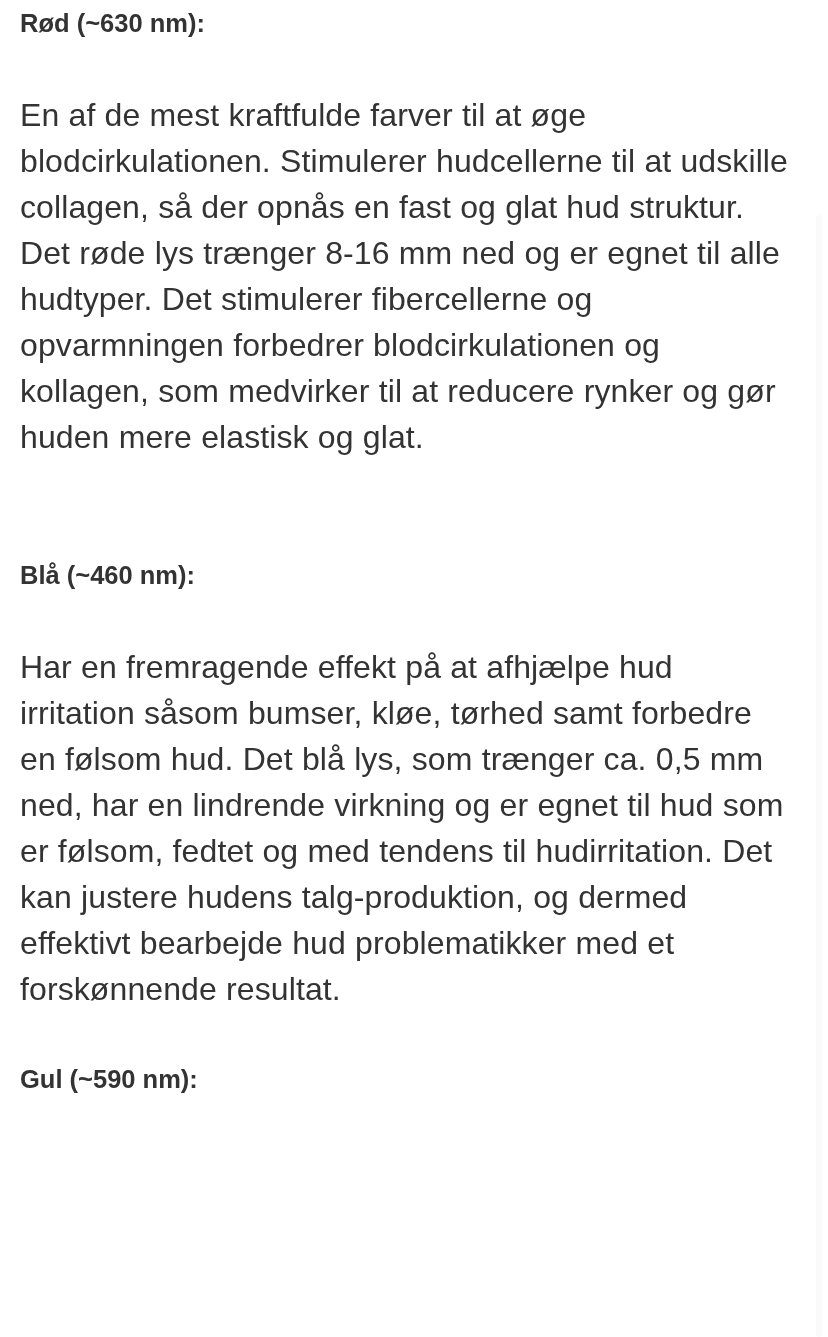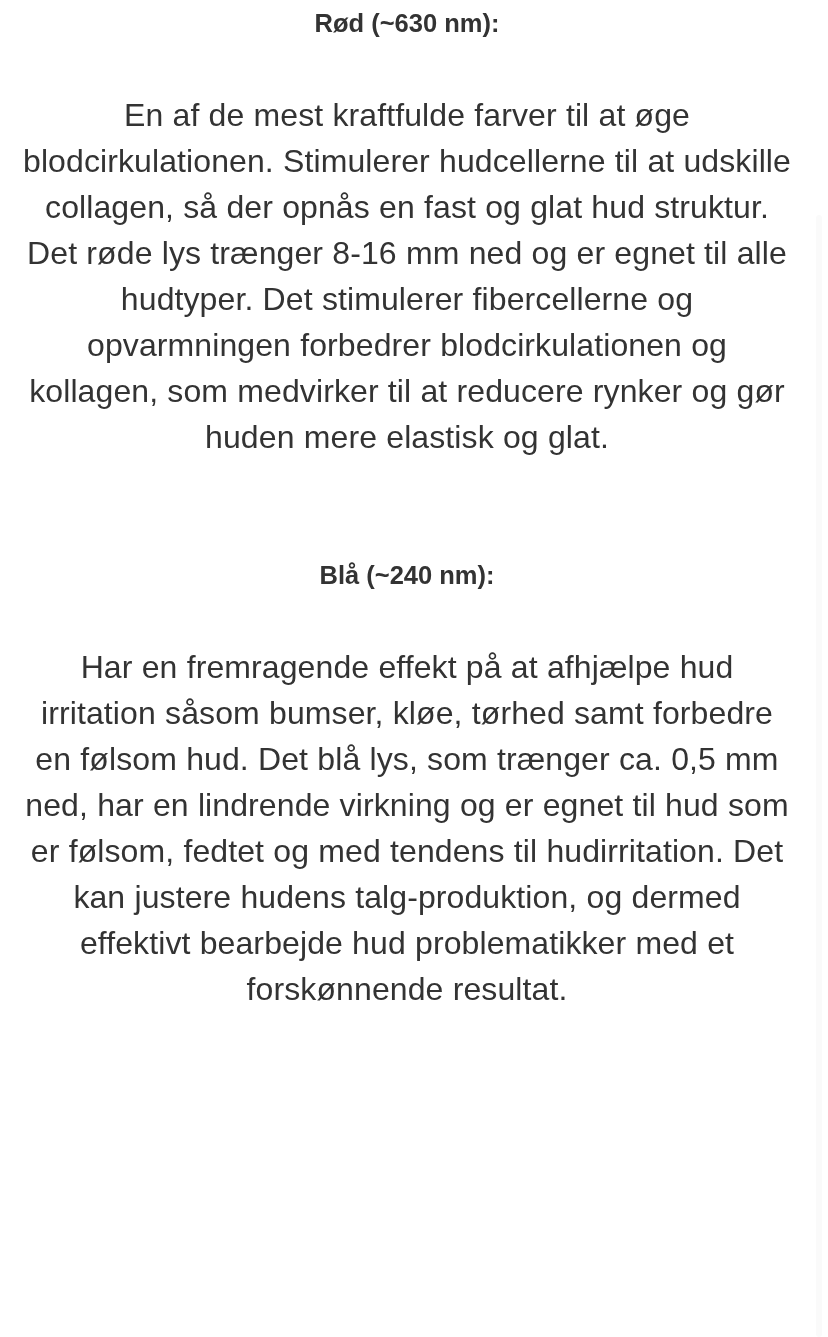--- a/index.html
+++ b/index.html
@@ -20,21 +20,20 @@
   }
 
   #doc {
     position: absolute;
     top: 0;
     left: 0;
     width: 828px;
     height: 1337px;
     padding: 0 34px 0 20px;
     overflow: hidden;
-    text-align: center;
   }
 
   .blk {
     font-size: 32px;
     line-height: 46px;
     letter-spacing: 0.1px;
     color: #333333;
     word-spacing: 0.2px;
   }
 
@@ -78,27 +77,28 @@
 
   <p class="blk para">En af de mest kraftfulde farver til at øge blodcirkulationen. Stimulerer hudcellerne til at udskille collagen, så der opnås en fast og glat hud struktur.</p>
 
   <p class="blk para">Det røde lys trænger 8-16 mm ned og er egnet til alle hudtyper. Det stimulerer fibercellerne og opvarmningen forbedrer blodcirkulationen og kollagen, som medvirker til at reducere rynker og gør huden mere elastisk og glat.</p>
 
   <div class="gap"></div>
 
 
   <div class="gap"></div>
 
-  <h2 class="heading">Blå (~240 nm):</h2>
+  <h2 class="heading">Blå (~460 nm):</h2>
 
   <div class="gap"></div>
 
   <p class="blk para">Har en fremragende effekt på at afhjælpe hud irritation såsom bumser, kløe, tørhed samt forbedre en følsom hud. Det blå lys, som trænger ca. 0,5 mm ned, har en lindrende virkning og er egnet til hud som er følsom, fedtet og med tendens til hudirritation. Det kan justere hudens talg-produktion, og dermed effektivt bearbejde hud problematikker med et forskønnende resultat.</p>
 
   <div class="gap-sm"></div>
 
+  <h2 class="heading">Gul (~590 nm):</h2>
 
   <div class="gap"></div>
 
 
 </div>
 
 <div id="scroll-track"></div>
 
 </body></html>

